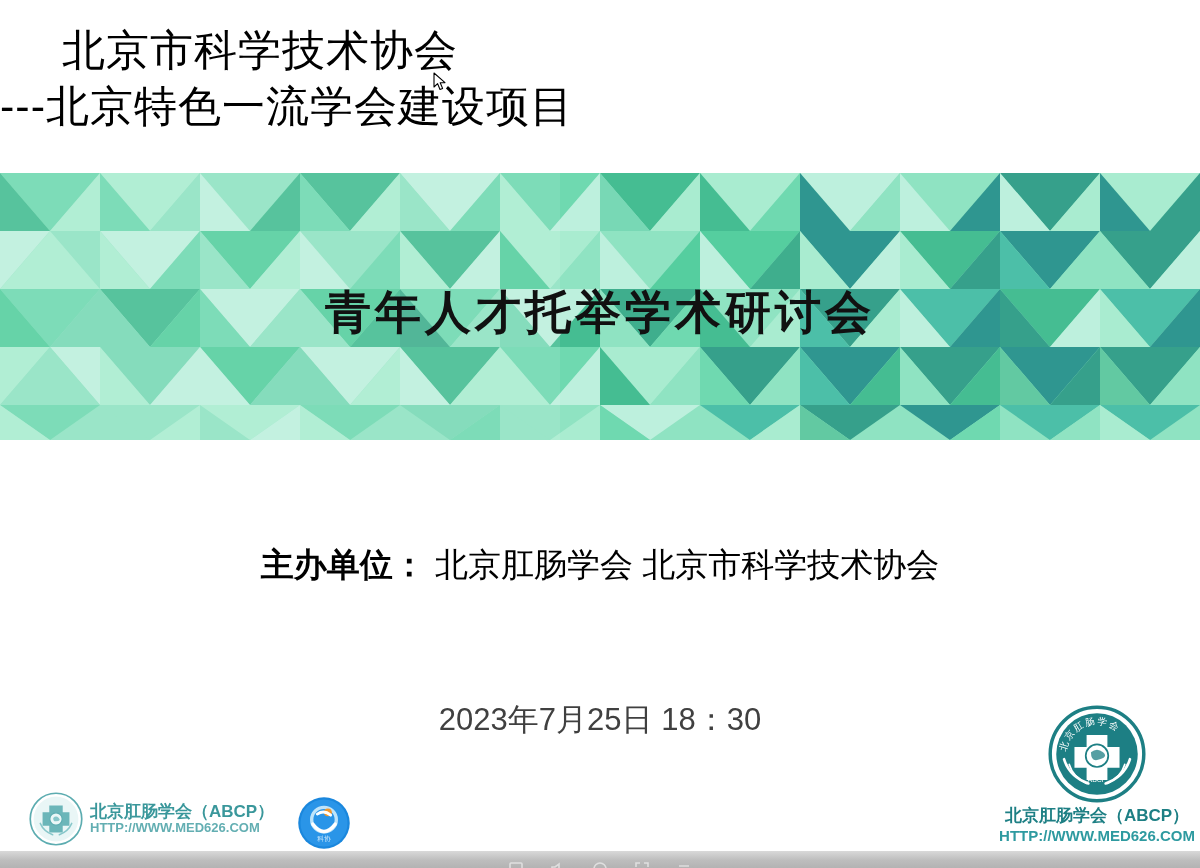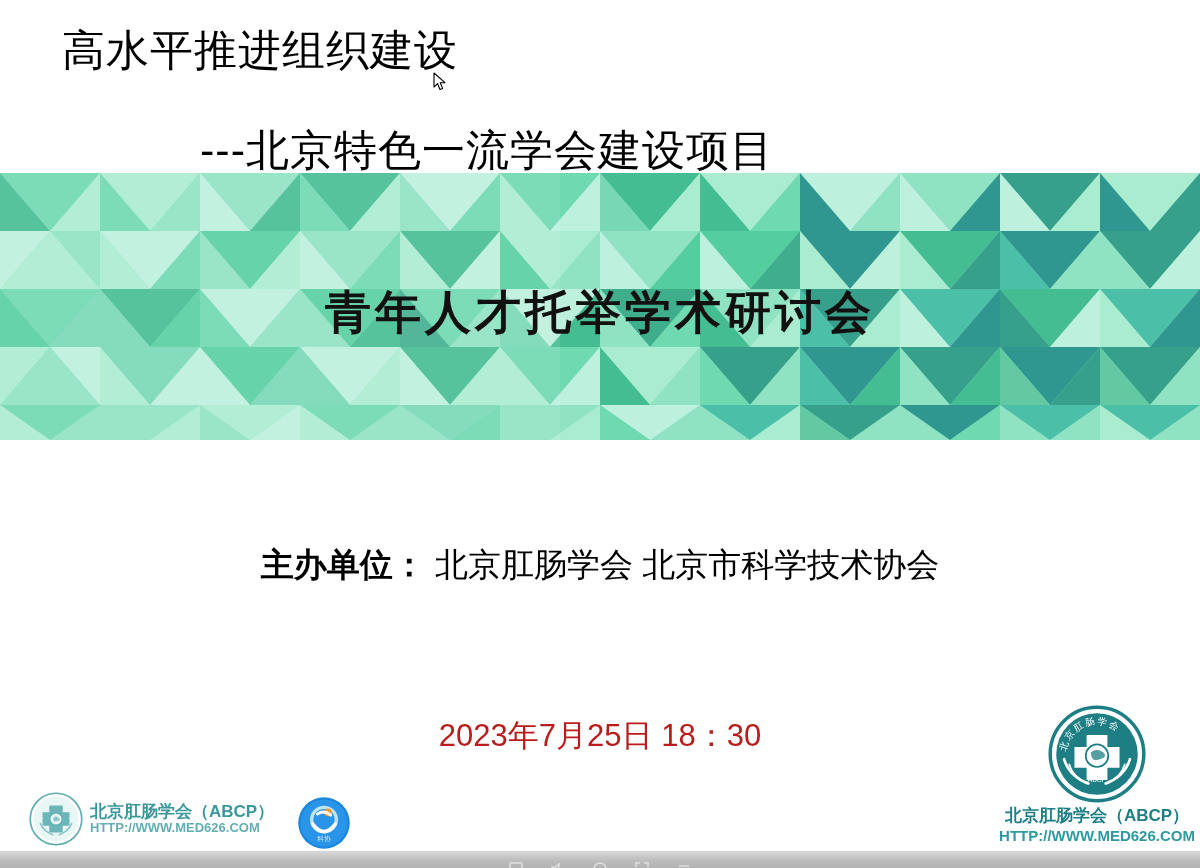--- a/index.html
+++ b/index.html
@@ -35,24 +35,22 @@
     line-height: 56px;
     color: #000000;
     padding-left: 62px;
     letter-spacing: 1px;
     white-space: nowrap;
   }
   .heading-line-2 {
     font-size: 43px;
     line-height: 56px;
     color: #000000;
-    padding-left: 200px;
     letter-spacing: 1px;
     white-space: nowrap;
-    margin-top: 44px;
   }
 
   
   .banner {
     position: absolute;
     left: 0;
     top: 173px;
     width: 1200px;
     height: 267px;
     overflow: hidden;
@@ -101,25 +99,25 @@
   #org-host {
     top: 543px;
     font-size: 33px;
   }
   #org-cohost {
     top: 636px;
     font-size: 33px;
   }
   #event-datetime {
     position: absolute;
-    top: 715px;
+    top: 699px;
     width: 1200px;
     text-align: center;
     font-size: 31px;
-    color: #b91c1c;
+    color: #404040;
     white-space: nowrap;
   }
 
   
   .logo-bl {
     position: absolute;
     left: 28px;
     top: 790px;
     width: 232px;
     height: 58px;
@@ -226,21 +224,21 @@
     pointer-events: none;
   }
   .cursor svg { display: block; }
 </style>
 </head>
 <body>
 
 <div id="slide">
 
   <div class="heading-block">
-    <div class="heading-line-1">高水平推进组织建设</div>
+    <div class="heading-line-1">北京市科学技术协会</div>
     <div class="heading-line-2">---北京特色一流学会建设项目</div>
   </div>
 
   <div class="banner">
     <svg viewBox="0 0 1200 267" preserveAspectRatio="none">
       <rect x="0" y="0" width="1200" height="267" fill="#8fe3c2"></rect>
 
       <polygon points="0,0 100,0 50,58" fill="#6fd9b0"></polygon>
       <polygon points="0,0 50,58 0,58" fill="#45bd92"></polygon>
       <polygon points="100,0 100,58 50,58" fill="#a9ecd0"></polygon>

